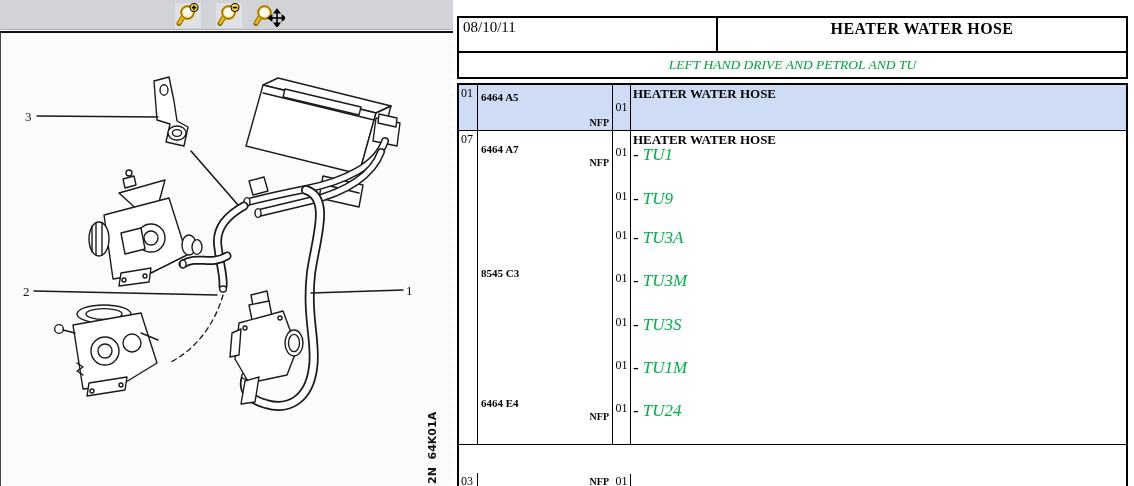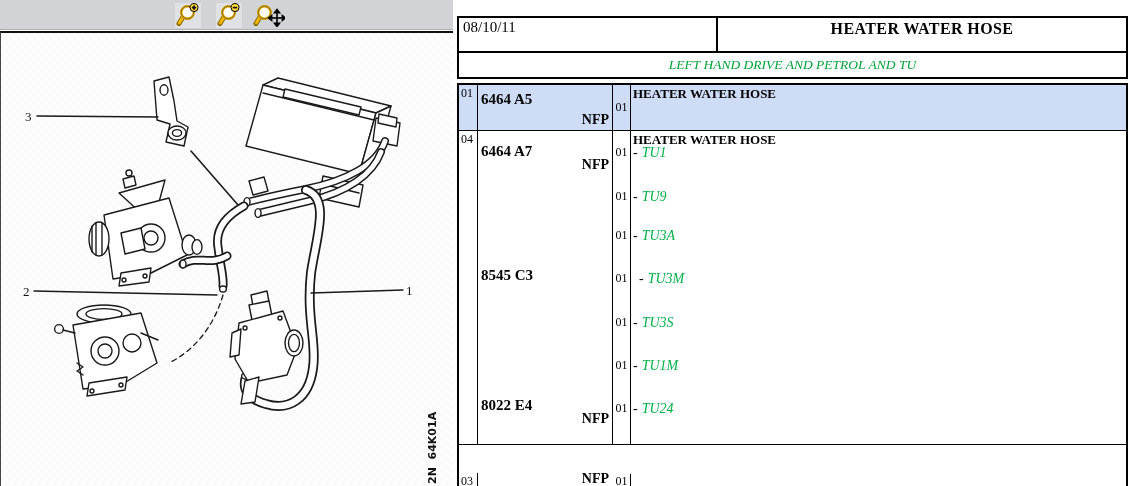--- a/index.html
+++ b/index.html
@@ -37,25 +37,25 @@
   .rows { border-left:2px solid #000; border-right:2px solid #000; border-top:2px solid #000; }
   .prow { display:flex; border-bottom:1px solid #000; position:relative; }
   .prow.hl { background:#cedcf6; }
   .prow.last { border-bottom:2px solid #000; }
   .prow.partial { border-bottom:none; }
   .c1 { width:19px; border-right:1px solid #000; font-size:12px; padding:1px 0 0 2px; }
   .c2 { width:135px; border-right:1px solid #000; position:relative; }
   .c3 { width:18px; border-right:1px solid #000; position:relative; font-size:12px; }
   .c3.mid { display:flex; align-items:center; justify-content:center; }
   .c4 { flex:1; position:relative; }
-  .pn { position:absolute; left:3px; font-size:15px; font-weight:bold; white-space:nowrap; }
-  .nfp { position:absolute; right:3px; font-size:14px; font-weight:bold;margin-left:43px; }
+  .pn { position:absolute; left:3px; font-size:11px; font-weight:bold; white-space:nowrap; }
+  .nfp { position:absolute; right:3px; font-size:10px; font-weight:bold;margin-left:43px; }
   .qty-abs { position:absolute; left:0; width:100%; text-align:center; font-size:12px; }
   .desc { position:absolute; left:2px; top:1px; font-size:13px; font-weight:bold; white-space:nowrap; }
-  .variant { position:absolute; left:2px; font-size:14px; white-space:nowrap; }
+  .variant { position:absolute; left:2px; font-size:17px; white-space:nowrap; }
   .variant .dash { color:#000; margin-right:4px; font-style:normal; }
   .variant .tu { color:#00b148; font-style:italic; }
 
   svg text.callout { font-family:"Liberation Serif",serif; font-size:13px; fill:#111; }
 </style>
 </head>
 <body>
 
 <div class="viewer">
 
@@ -230,43 +230,43 @@
         <span class="pn" style="top:6px;">6464 A5</span>
         <span class="nfp" style="bottom:2px;">NFP</span>
       </div>
       <div class="c3 mid">01</div>
       <div class="c4">
         <span class="desc">HEATER WATER HOSE</span>
       </div>
     </div>
 
     <div class="prow" style="height:314px;">
-      <div class="c1">04</div>
+      <div class="c1">07</div>
       <div class="c2">
         <span class="pn" style="top:12px;">6464 A7</span>
         <span class="nfp" style="top:26px;">NFP</span>
         <span class="pn" style="top:136px;">8545 C3</span>
-        <span class="pn" style="top:266px;">8022 E4</span>
+        <span class="pn" style="top:266px;">6464 E4</span>
         <span class="nfp" style="top:280px;">NFP</span>
       </div>
       <div class="c3">
         <span class="qty-abs" style="top:14px;">01</span>
         <span class="qty-abs" style="top:58px;">01</span>
         <span class="qty-abs" style="top:97px;">01</span>
         <span class="qty-abs" style="top:140px;">01</span>
         <span class="qty-abs" style="top:184px;">01</span>
         <span class="qty-abs" style="top:227px;">01</span>
         <span class="qty-abs" style="top:270px;">01</span>
       </div>
       <div class="c4">
         <span class="desc">HEATER WATER HOSE</span>
         <span class="variant" style="top:14px;"><span class="dash">-</span><span class="tu">TU1</span></span>
         <span class="variant" style="top:58px;"><span class="dash">-</span><span class="tu">TU9</span></span>
         <span class="variant" style="top:97px;"><span class="dash">-</span><span class="tu">TU3A</span></span>
-        <span class="variant" style="top:140px;margin-left:6px;"><span class="dash">-</span><span class="tu">TU3M</span></span>
+        <span class="variant" style="top:140px;"><span class="dash">-</span><span class="tu">TU3M</span></span>
         <span class="variant" style="top:184px;"><span class="dash">-</span><span class="tu">TU3S</span></span>
         <span class="variant" style="top:227px;"><span class="dash">-</span><span class="tu">TU1M</span></span>
         <span class="variant" style="top:270px;"><span class="dash">-</span><span class="tu">TU24</span></span>
       </div>
     </div>
 
     <div class="prow last" style="height:46px;align-items:flex-end;">
       <div class="c1">03</div>
       <div class="c2">
         <span class="pn" style="top:9px;">4806 L7</span>

